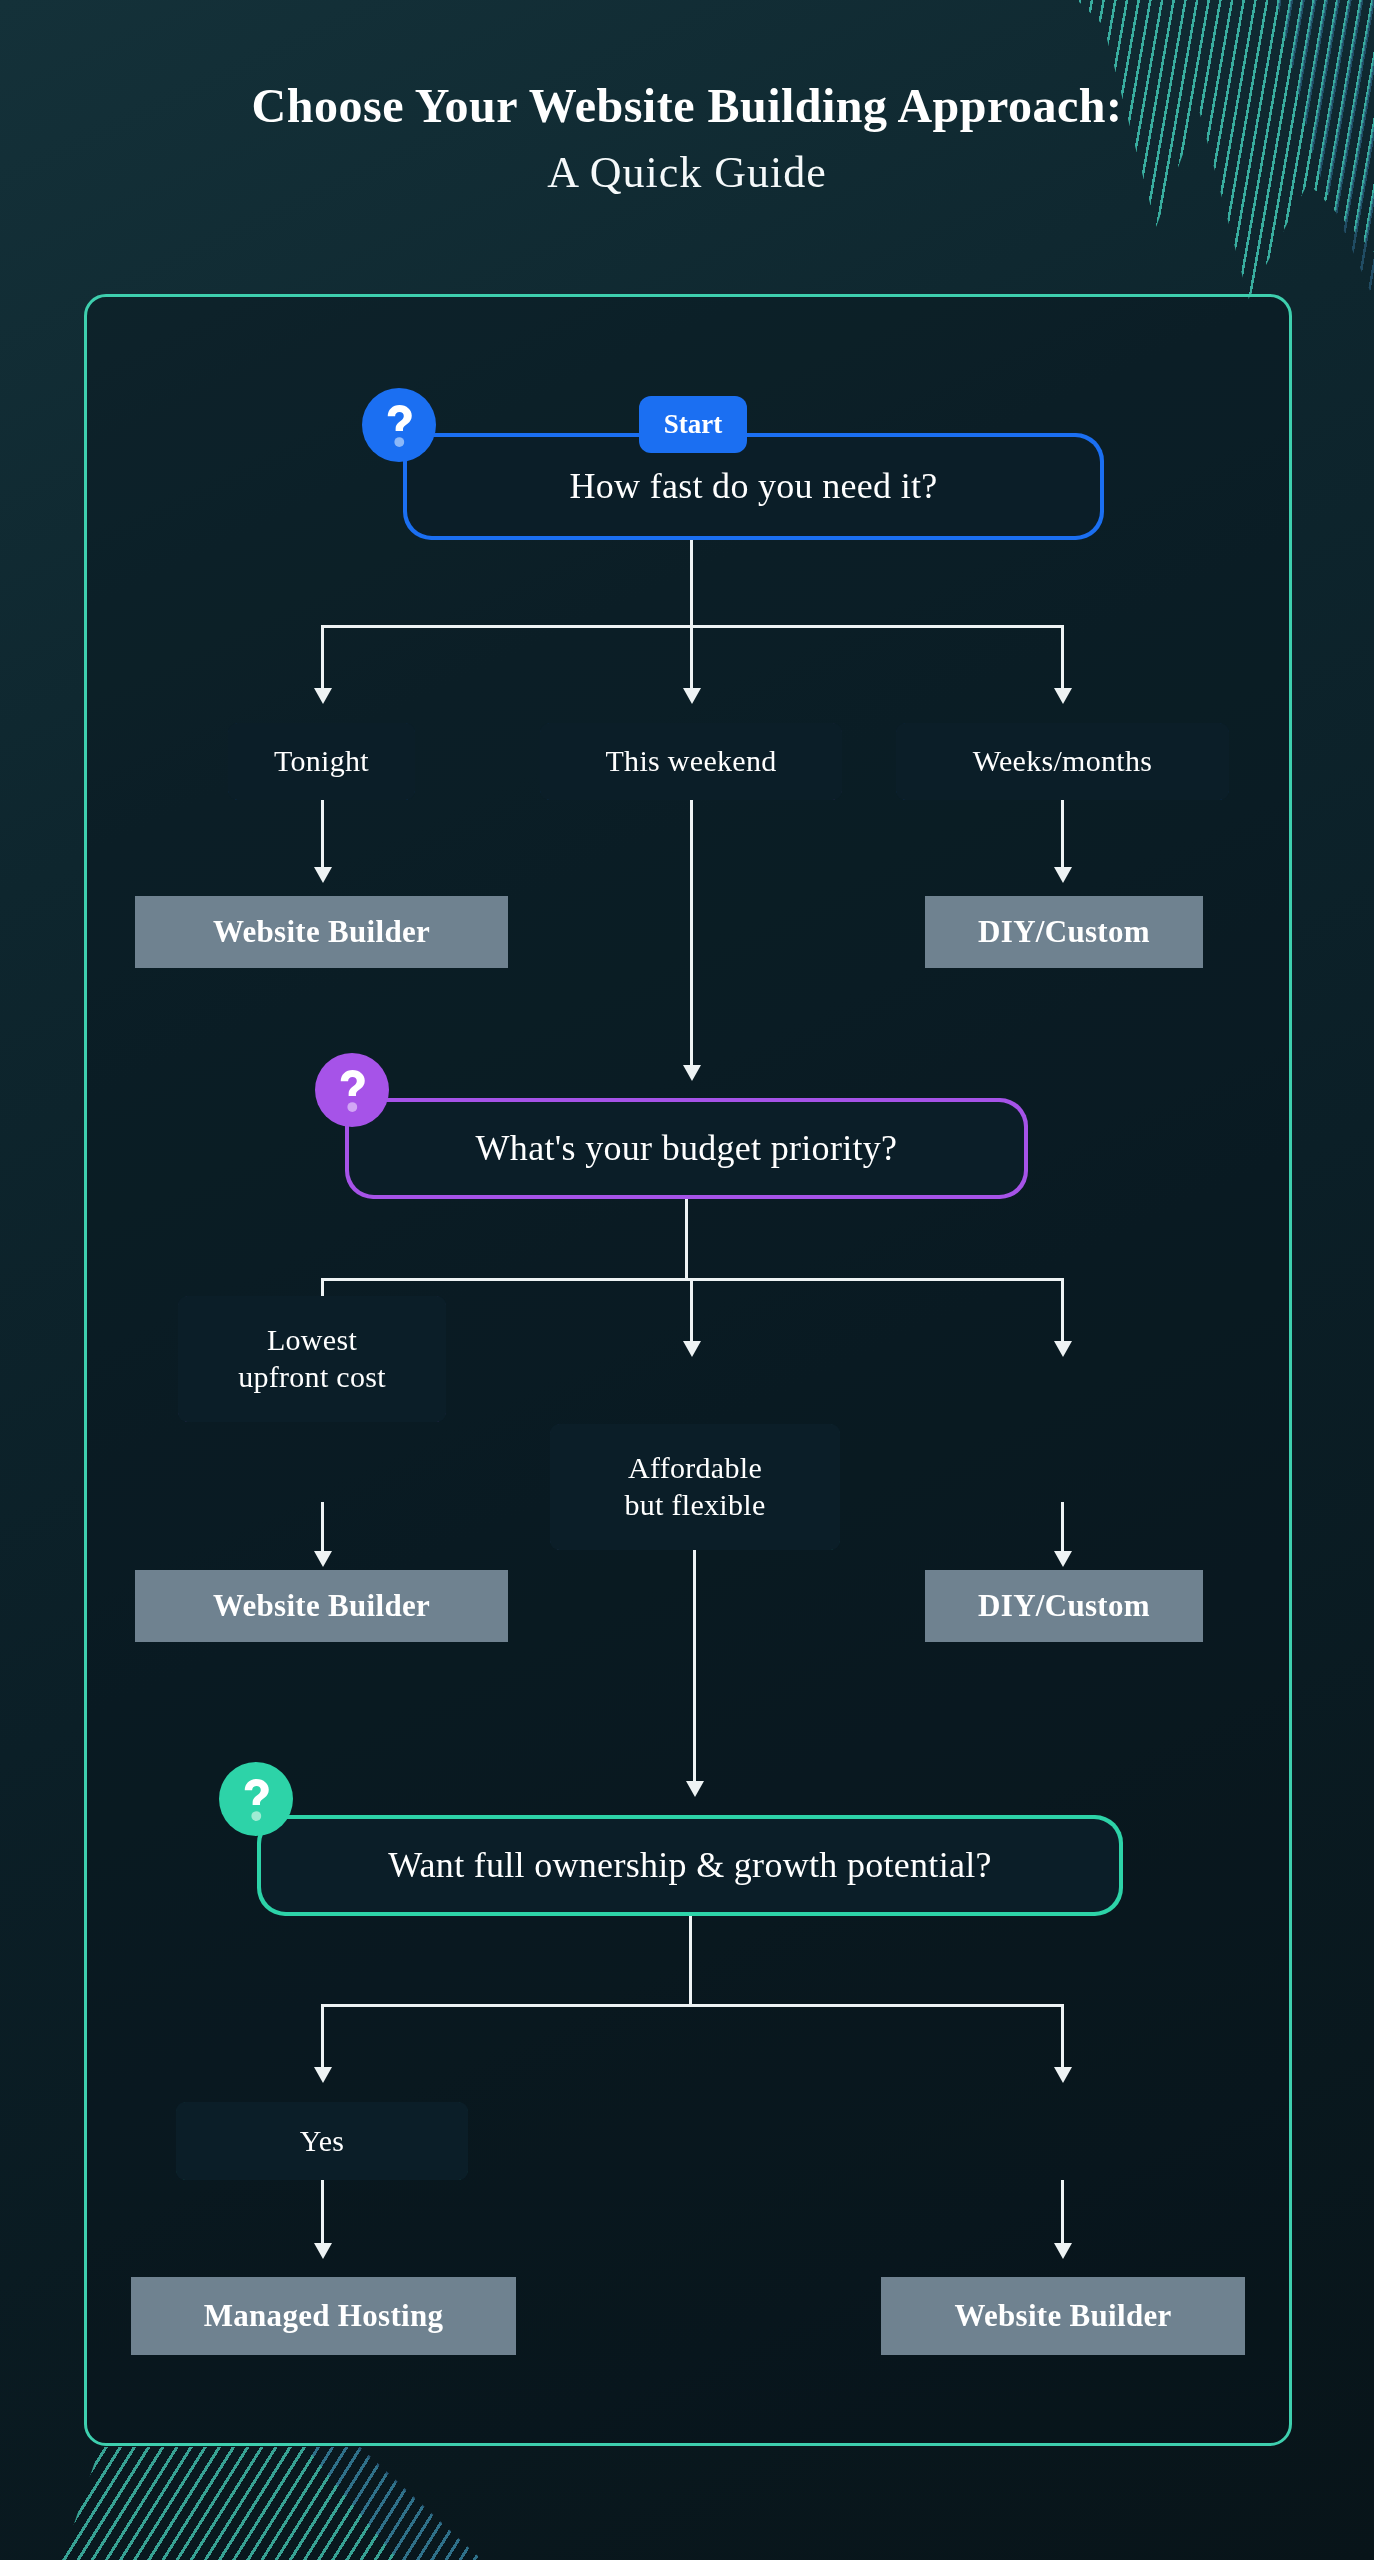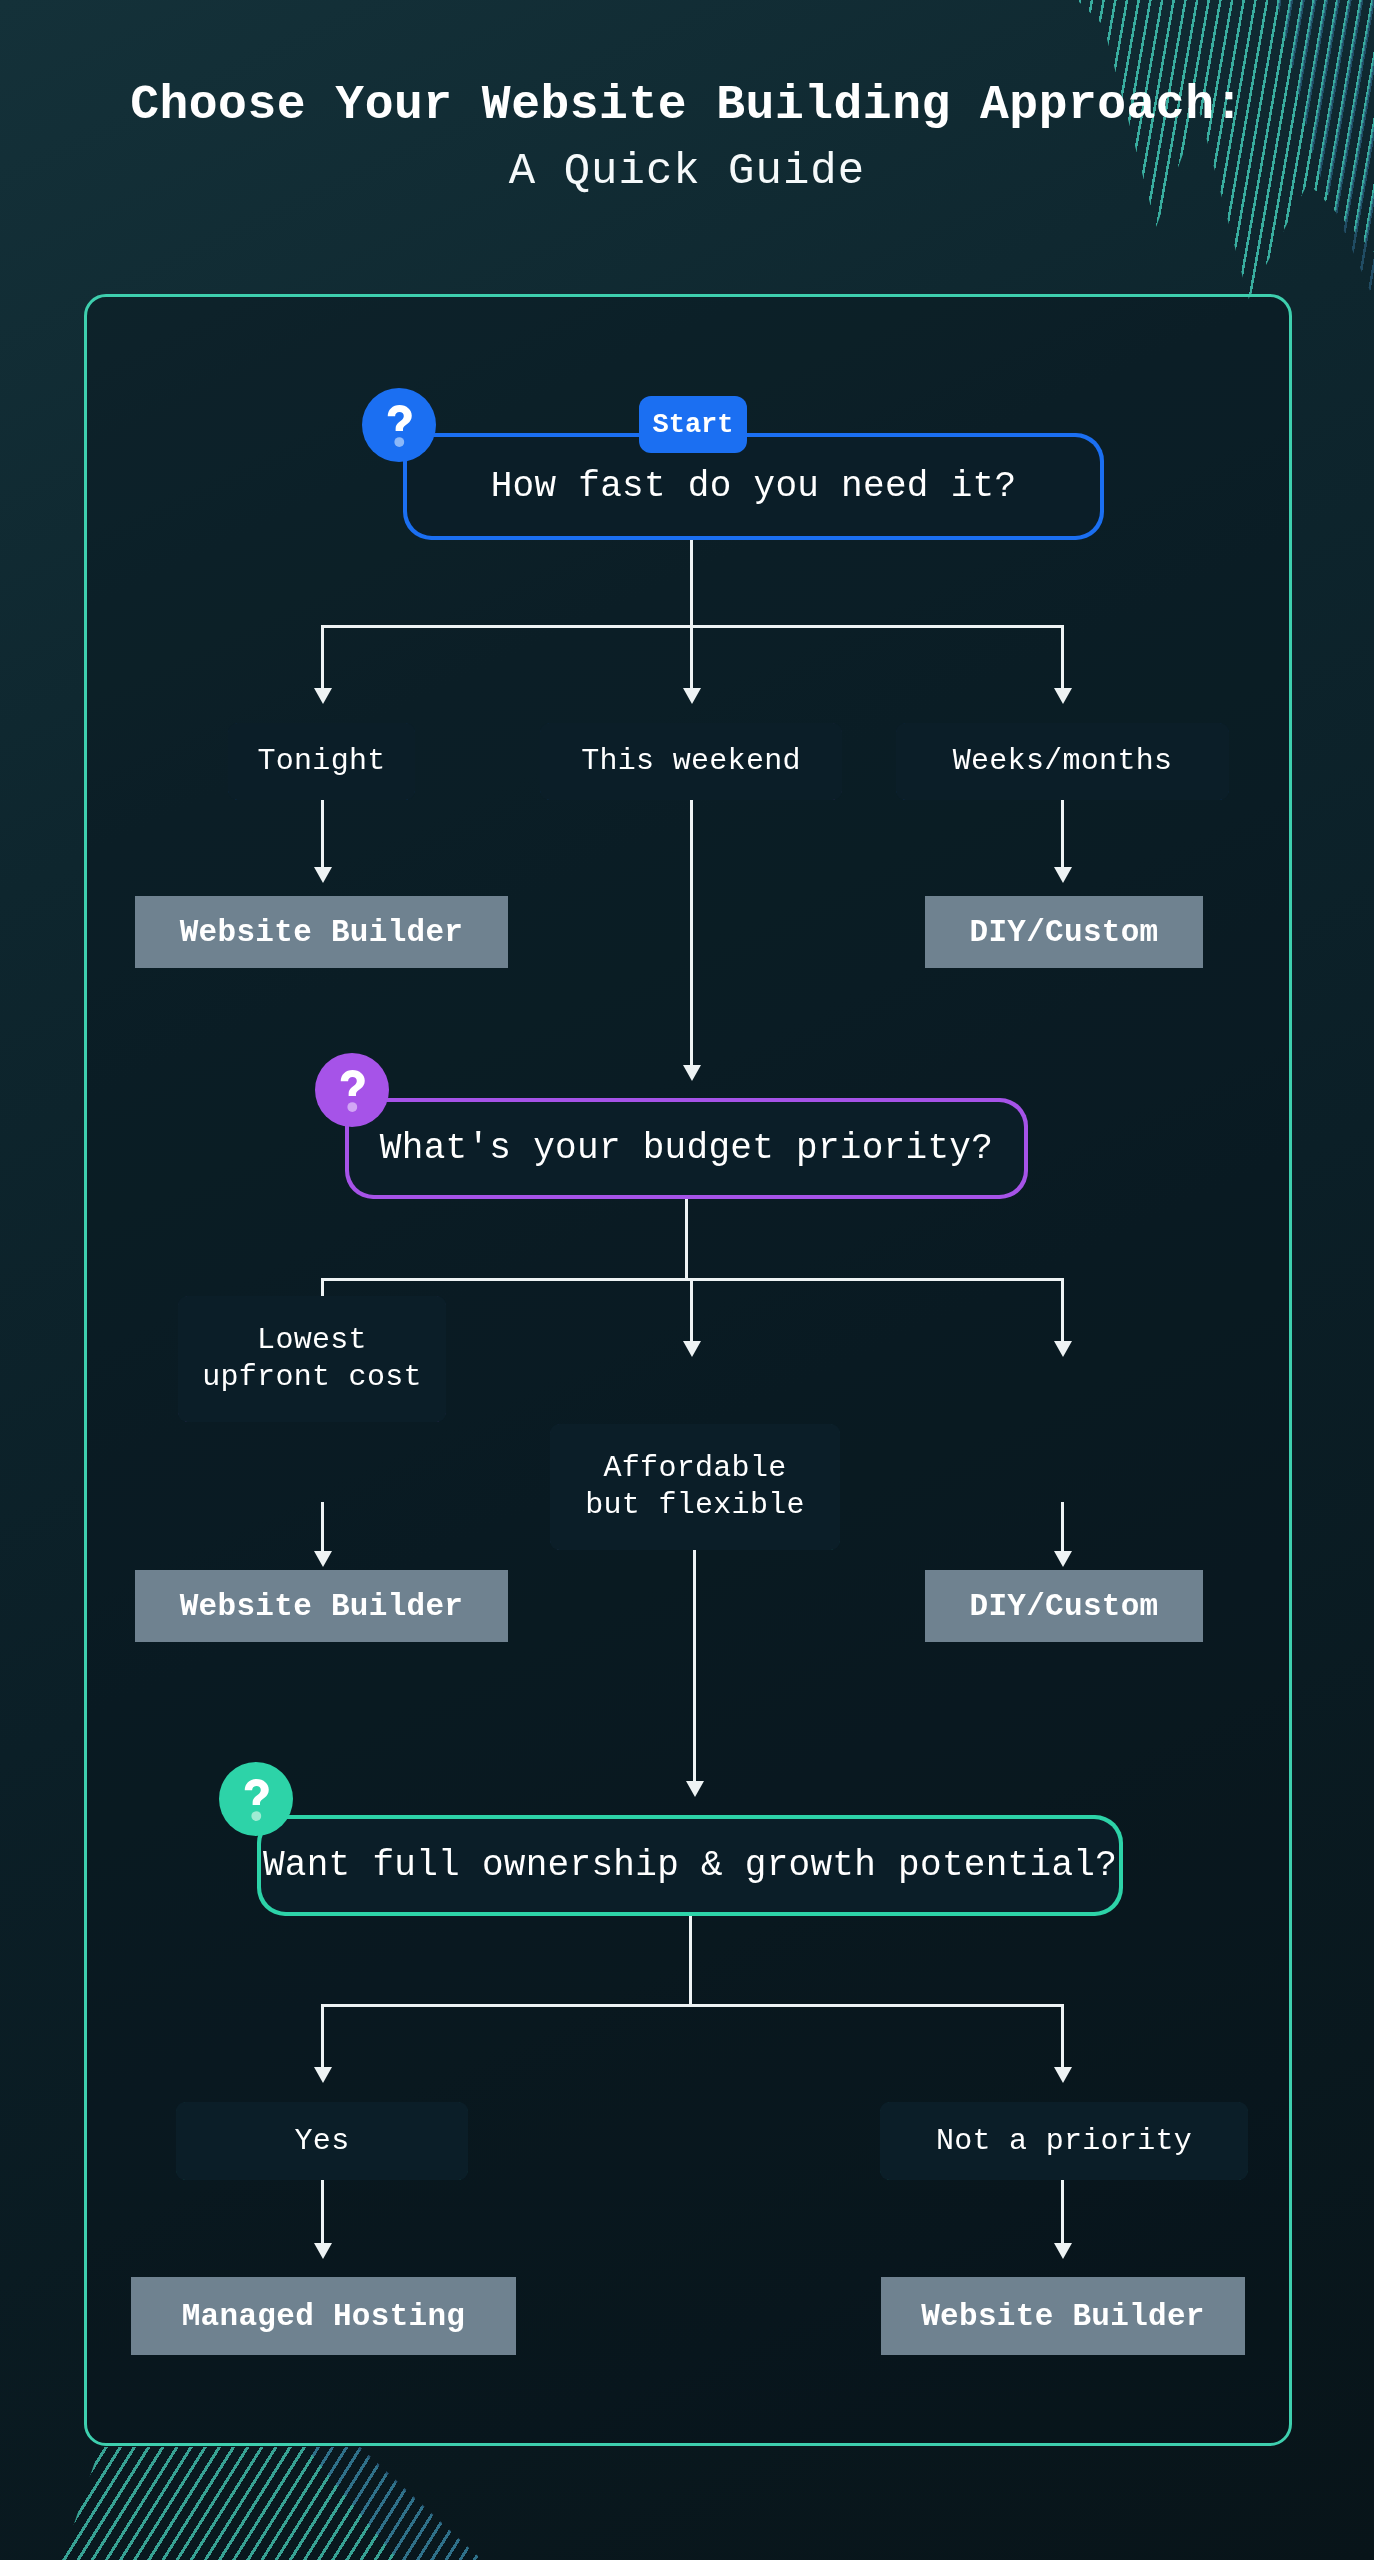--- a/index.html
+++ b/index.html
@@ -1,18 +1,18 @@
 <!DOCTYPE html>
 <html style="--blue: #1b6ff2; --purple: #a653e8; --teal: #2dd3a8; --gray: #6f8290; --panelBorder: #3ecfae; --line: #eef3f4; --blueDot: #8cb8f8; --purpleDot: #d2a6f5; --tealDot: #9fecd4;"><head>
 <meta charset="utf-8">
 <style>
   html,body{margin:0;padding:0;background:#081219;}
   .stage{
     position:relative;width:1374px;height:2560px;overflow:hidden;
-    font-family:Liberation Mono, monospace;color:#fff;
+    font-family:Liberation Serif, serif;color:#fff;
     background:linear-gradient(155deg,#143139 0%,#0e262e 28%,#0b1f27 55%,#081419 100%);
   }
   
   .decor-tr{
     position:absolute;top:0;right:0;width:330px;height:315px;
     background:repeating-linear-gradient(100deg,rgba(64,196,178,.85) 0 2.5px,transparent 2.5px 11.5px);
     clip-path:polygon(10% 0,100% 0,100% 80%,80% 58%,62% 95%,47% 35%,34% 72%,18% 8%);
   }
   .decor-tr2{
     position:absolute;top:0;right:0;width:130px;height:300px;
@@ -166,20 +166,17 @@
   <div class="qc acc-teal" style="left:219px;top:1762px">
     <svg viewBox="0 0 30 44" width="31" height="45" aria-hidden="true">
       <path fill="#ffffff" d="M15 2C8.4 2 3.5 6.6 3.5 13h7.2c0-2.6 1.8-4.3 4.3-4.3 2.4 0 4.2 1.6 4.2 3.9 0 1.9-1 3.2-2.9 4.7l-1.9 1.5c-2.3 1.8-3.2 3.6-3.2 6.5v2.1h7.2v-1.4c0-1.7.6-2.7 2.5-4.2l1.9-1.5c2.6-2 4.2-4.4 4.2-7.9C27 6.7 22 2 15 2z"></path>
       <circle fill="#9fecd4" cx="14.8" cy="38.2" r="4.8"></circle>
     </svg>
   </div>
 
   <div class="node acc-teal" style="left:176px;top:2102px;width:292px;height:78px">
     <div class="node-in">Yes</div>
   </div>
-  <div class="node acc-teal" style="left:880px;top:2102px;width:368px;height:78px">
-    <div class="node-in">Not a priority</div>
-  </div>
 
   <div class="gray" style="left:131px;top:2277px;width:385px;height:78px">Managed Hosting</div>
   <div class="gray" style="left:881px;top:2277px;width:364px;height:78px">Website Builder</div>
 
 </div>
 
 </body></html>

